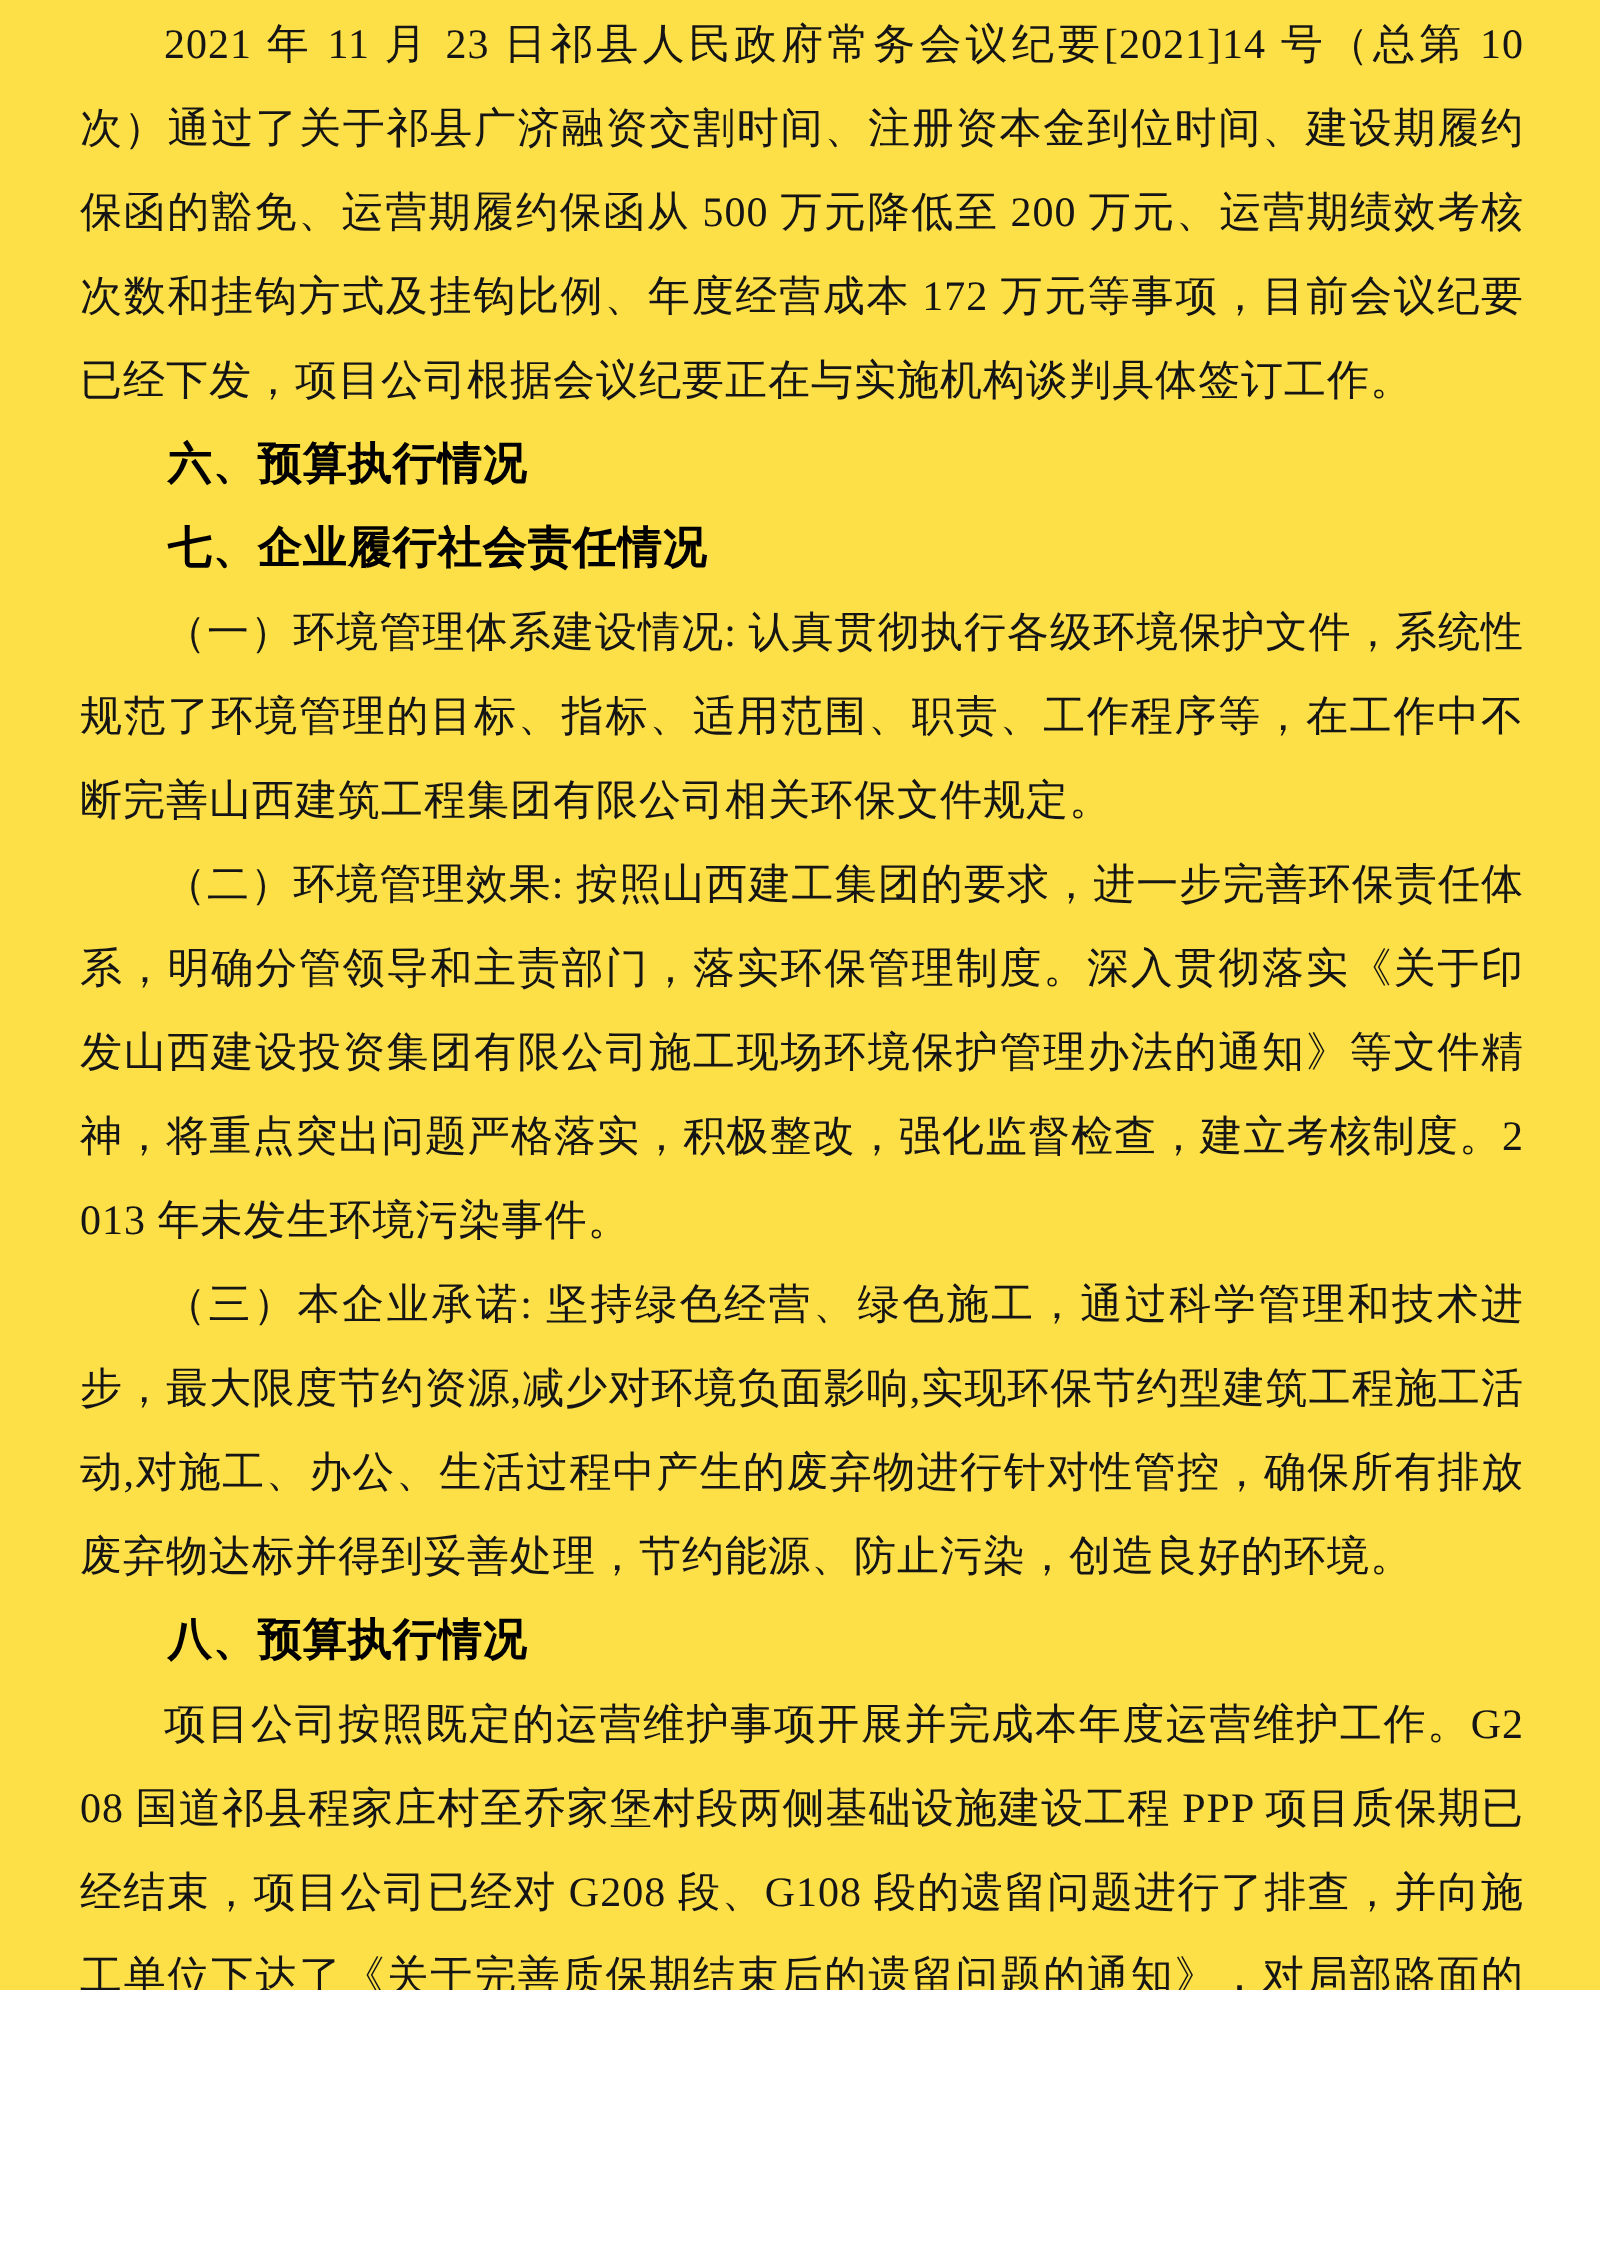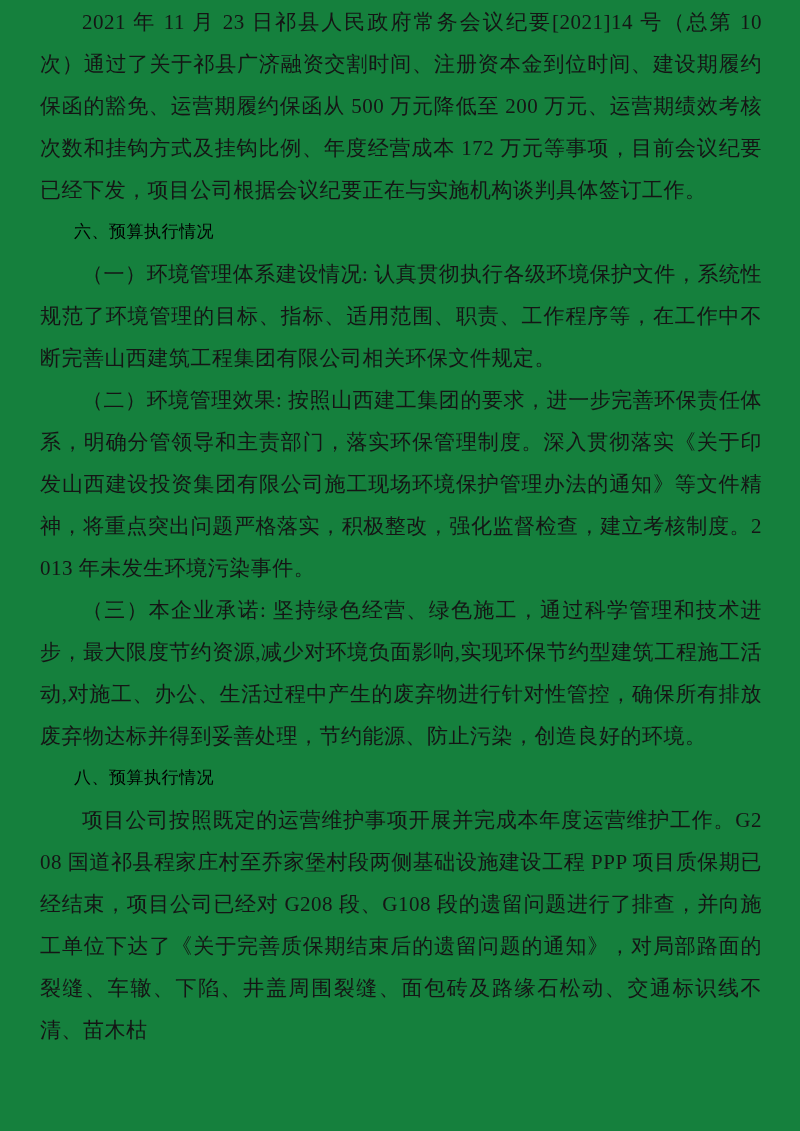--- a/index.html
+++ b/index.html
@@ -3,23 +3,23 @@
 <meta charset="utf-8">
 <style>
   html, body {
     margin: 0;
     padding: 0;
     background: #ffffff;
   }
   .page {
     position: relative;
     width: 800px;
-    height: 1131px;
+    height: 995px;
     margin: 0 auto;
-    background: #15803d;
+    background: #fde047;
     overflow: hidden;
     box-sizing: border-box;
   }
   .doc-body {
     padding: 1px 38px 0 40px;
     box-sizing: border-box;
   }
   .para {
     margin: 0;
     font-family: "Liberation Serif", "DejaVu Serif", serif;
@@ -27,34 +27,35 @@
     line-height: 42px;
     color: #151515;
     text-align: justify;
     text-indent: 2em;
     letter-spacing: 0.5px;
     word-break: break-all;
   }
   .heading {
     margin: 0;
     font-family: "Liberation Sans", "DejaVu Sans", sans-serif;
-    font-weight: normal;
-    font-size: 17px;
+    font-weight: bold;
+    font-size: 22px;
     line-height: 42px;
     color: #000000;
     text-indent: 2em;
     letter-spacing: 0.5px;
   }
 </style>
 </head>
 <body>
 
 <div class="page">
   <div class="doc-body" id="doc-body">
       <p class="para">2021 年 11 月 23 日祁县人民政府常务会议纪要[2021]14 号（总第 10 次）通过了关于祁县广济融资交割时间、注册资本金到位时间、建设期履约保函的豁免、运营期履约保函从 500 万元降低至 200 万元、运营期绩效考核次数和挂钩方式及挂钩比例、年度经营成本 172 万元等事项，目前会议纪要已经下发，项目公司根据会议纪要正在与实施机构谈判具体签订工作。</p>
       <p class="heading">六、预算执行情况</p>
+      <p class="heading">七、企业履行社会责任情况</p>
       <p class="para">（一）环境管理体系建设情况: 认真贯彻执行各级环境保护文件，系统性规范了环境管理的目标、指标、适用范围、职责、工作程序等，在工作中不断完善山西建筑工程集团有限公司相关环保文件规定。</p>
       <p class="para">（二）环境管理效果: 按照山西建工集团的要求，进一步完善环保责任体系，明确分管领导和主责部门，落实环保管理制度。深入贯彻落实《关于印发山西建设投资集团有限公司施工现场环境保护管理办法的通知》等文件精神，将重点突出问题严格落实，积极整改，强化监督检查，建立考核制度。2013 年未发生环境污染事件。</p>
       <p class="para">（三）本企业承诺: 坚持绿色经营、绿色施工，通过科学管理和技术进步，最大限度节约资源,减少对环境负面影响,实现环保节约型建筑工程施工活动,对施工、办公、生活过程中产生的废弃物进行针对性管控，确保所有排放废弃物达标并得到妥善处理，节约能源、防止污染，创造良好的环境。</p>
       <p class="heading">八、预算执行情况</p>
       <p class="para">项目公司按照既定的运营维护事项开展并完成本年度运营维护工作。G208 国道祁县程家庄村至乔家堡村段两侧基础设施建设工程 PPP 项目质保期已经结束，项目公司已经对 G208 段、G108 段的遗留问题进行了排查，并向施工单位下达了《关于完善质保期结束后的遗留问题的通知》，对局部路面的裂缝、车辙、下陷、井盖周围裂缝、面包砖及路缘石松动、交通标识线不清、苗木枯</p>
     </div>
 </div>
 
 </body></html>

